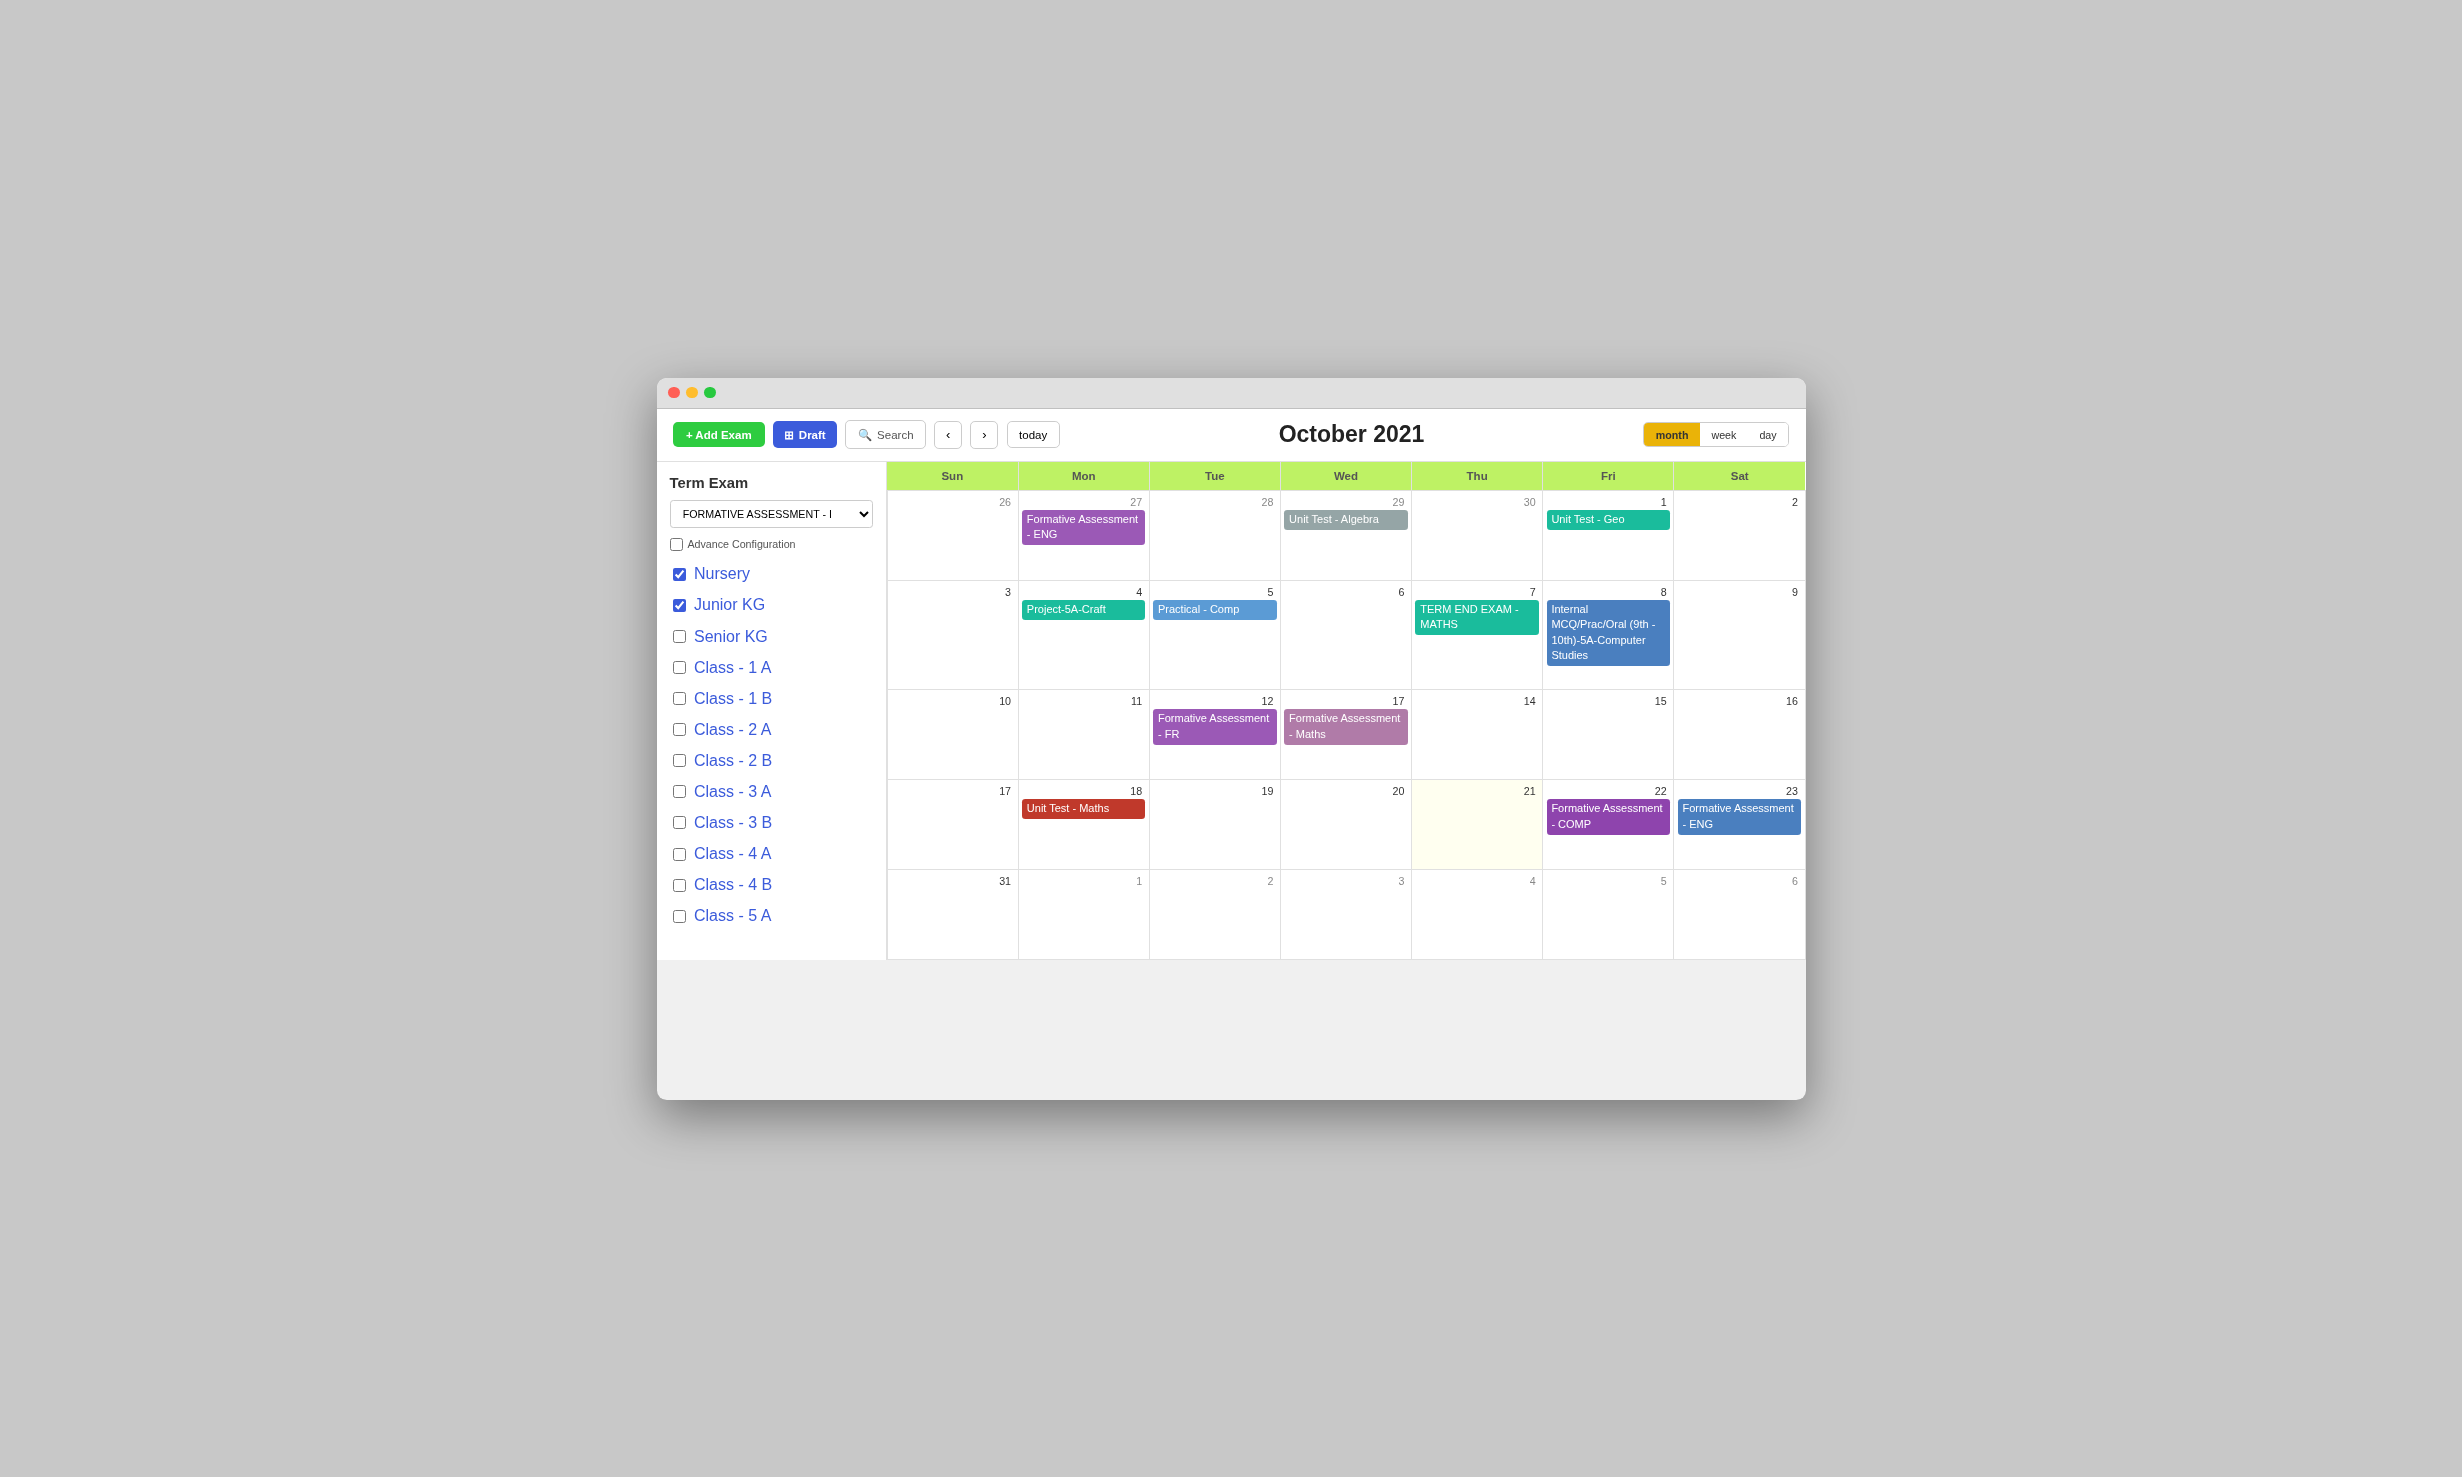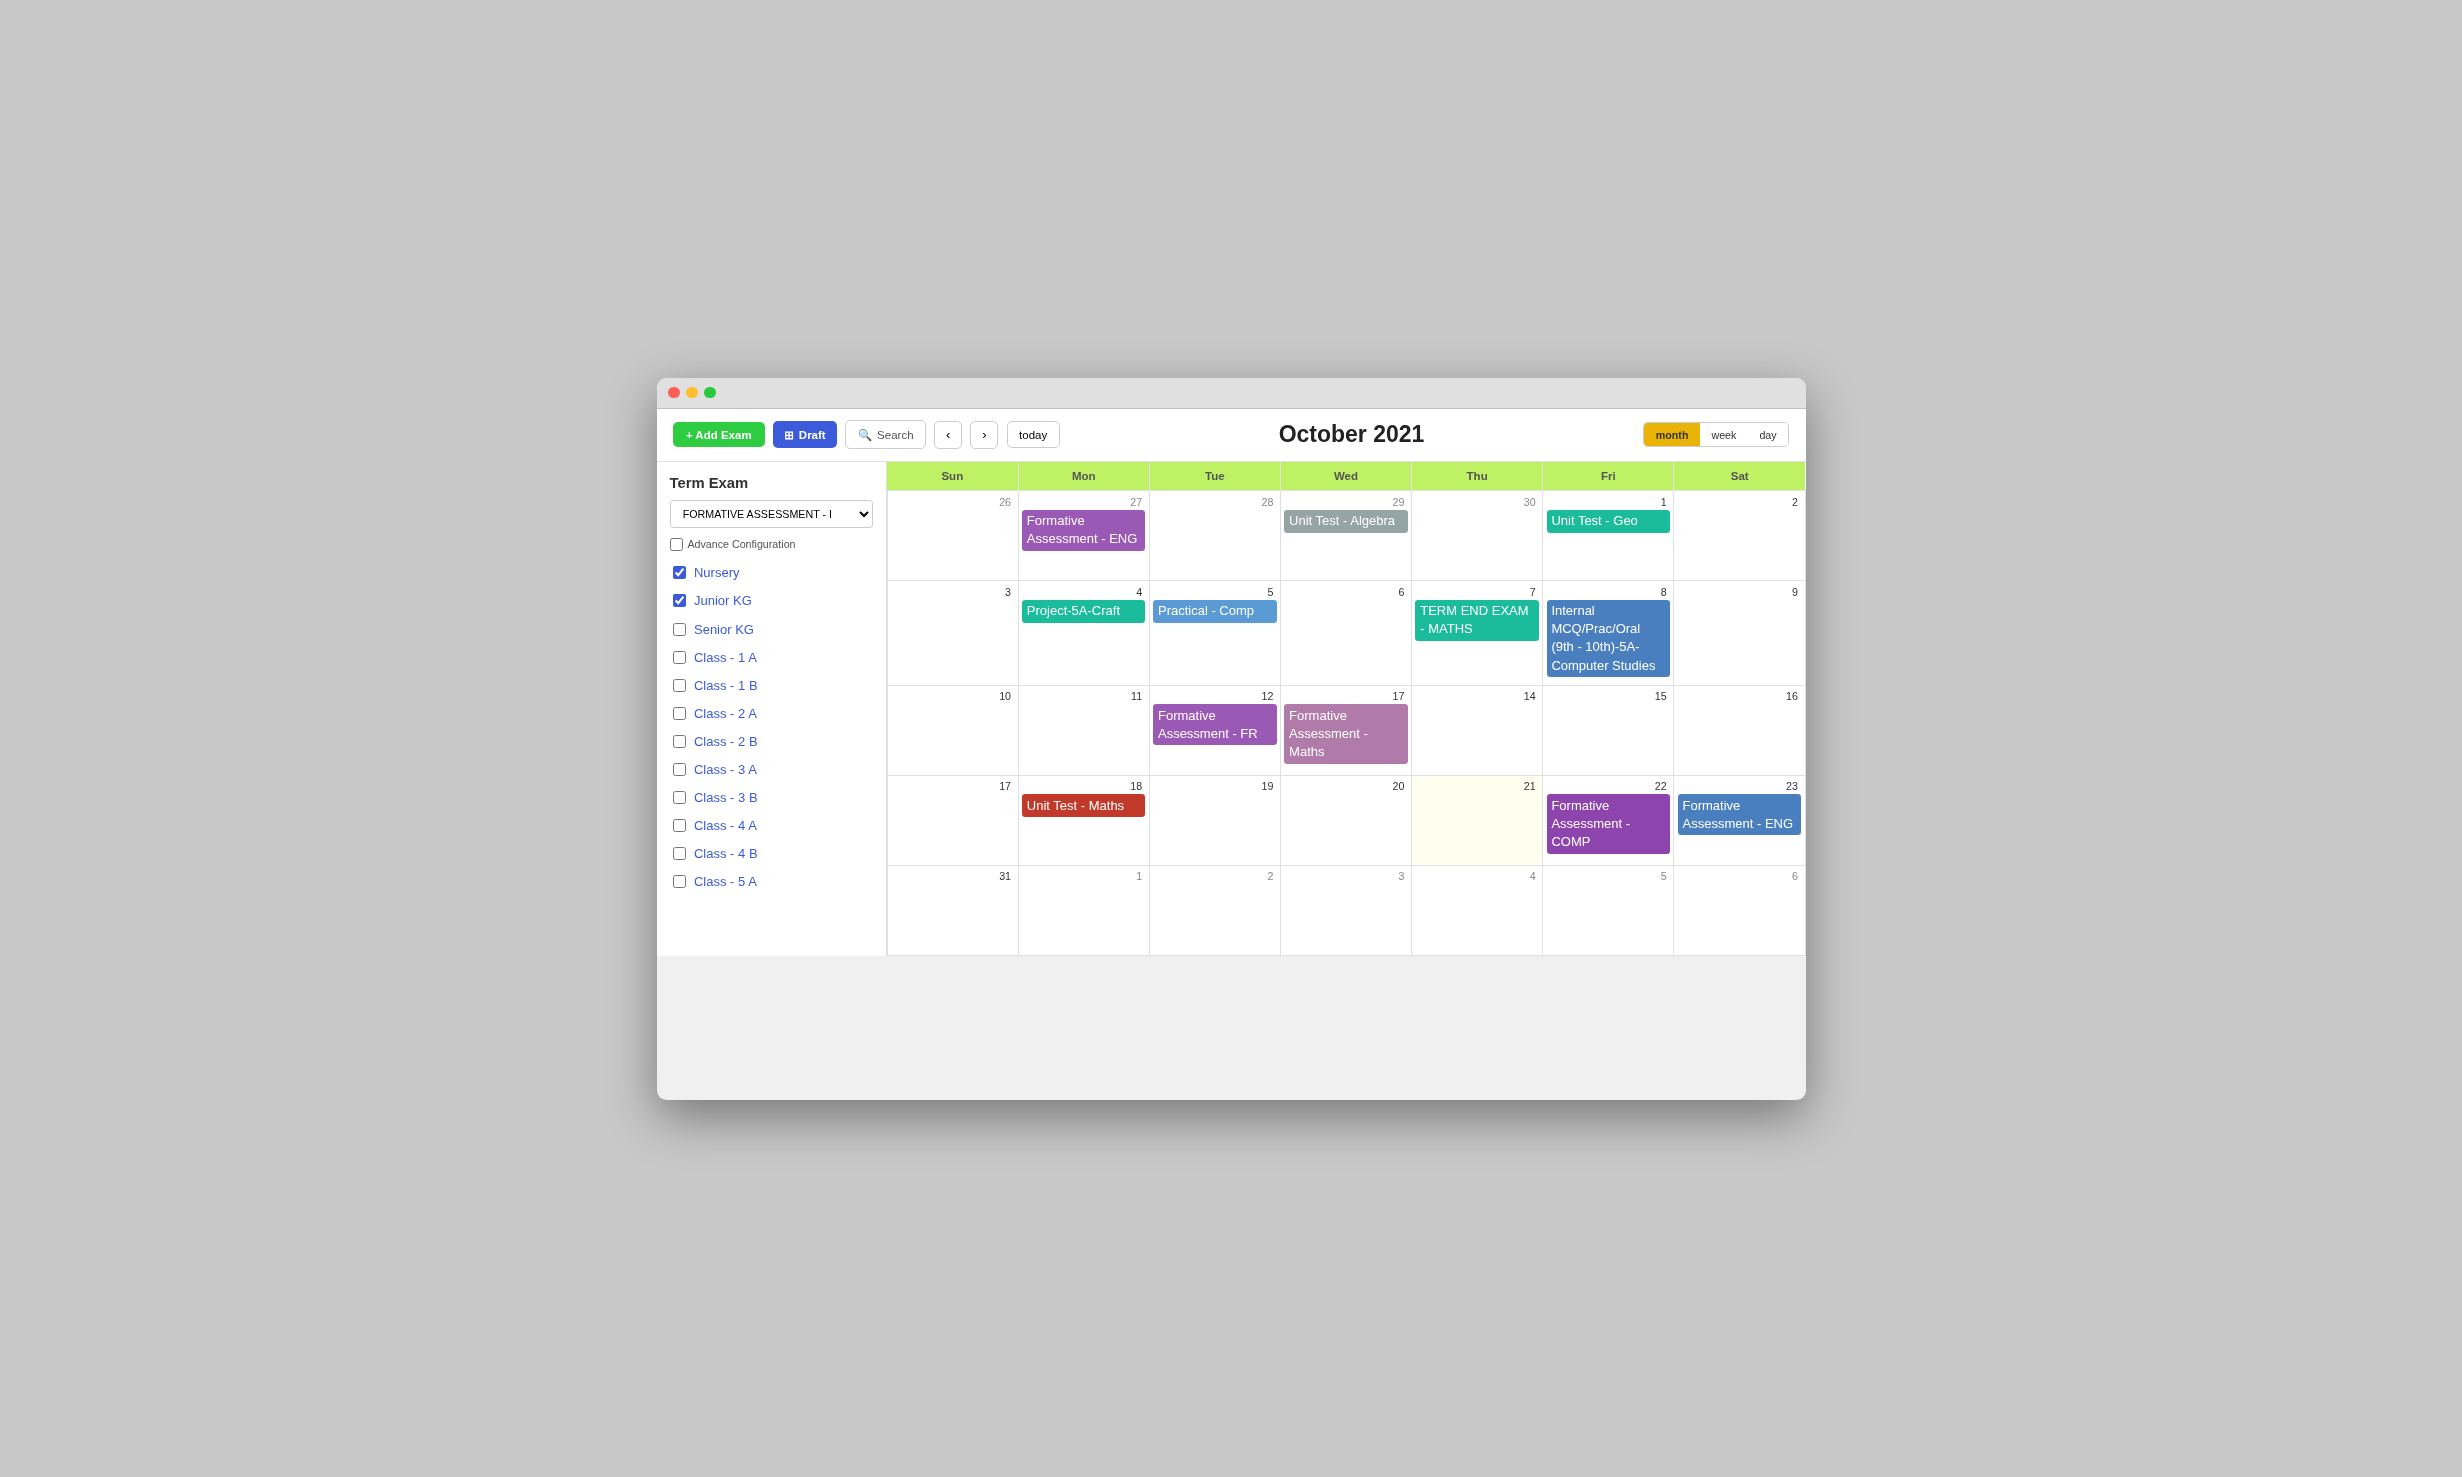--- a/index.html
+++ b/index.html
@@ -179,21 +179,21 @@
       padding: 4.9px 3.3px;
       cursor: pointer;
     }
     .class-item input[type="checkbox"] {
       width: 13px;
       height: 13px;
       cursor: pointer;
       accent-color: #3b5bdb;
     }
     .class-label {
-      font-size: 13px;
+      font-size: 16px;
       color: #3b5bdb;
     }
 
     .calendar-area {
       flex: 1;
       overflow: auto;
       background: #fff;
     }
     .calendar-grid {
       width: 100%;
@@ -228,24 +228,24 @@
       color: #888;
       padding: 1.6px 3.3px;
       text-align: right;
     }
     .day-number.current-month {
       color: #333;
     }
     .event-pill {
       border-radius: 3.3px;
       padding: 2.5px 4.9px;
-      font-size: 13px;
+      font-size: 11px;
       font-weight: 500;
       color: #fff;
-      margin-bottom: 4px;
+      margin-bottom: 20px;
       line-height: 1.4;
       cursor: pointer;
     }
     .ev-purple { background: #9b59b6; }
     .ev-gray { background: #95a5a6; }
     .ev-teal { background: #1abc9c; }
     .ev-blue { background: #5b9bd5; }
     .ev-rose { background: #c0392b; }
     .ev-mauve { background: #b07ba8; }
     .ev-lavender { background: #8e44ad; }

